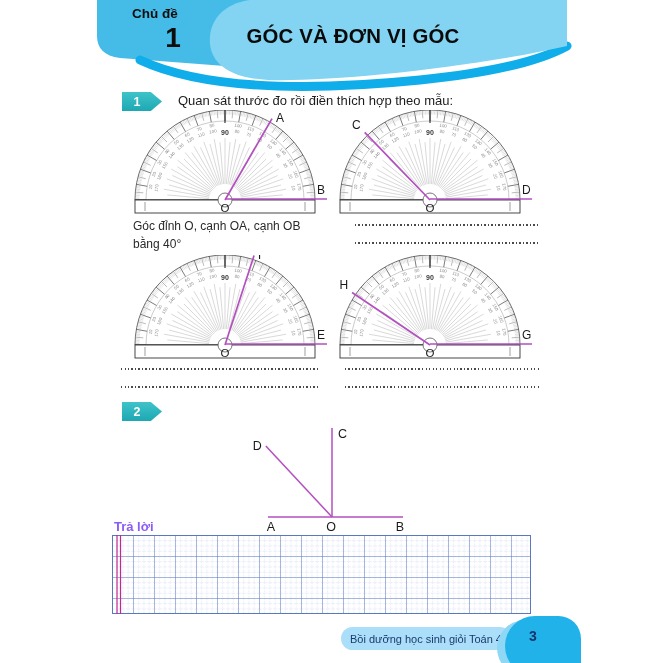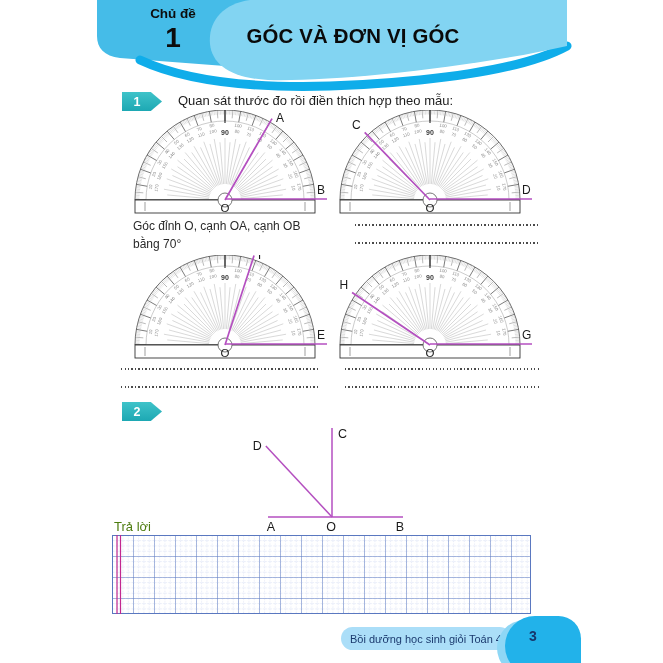--- a/index.html
+++ b/index.html
@@ -1,32 +1,32 @@
 <!DOCTYPE html>
 <html><head>
 <meta charset="utf-8">
 <style>
   html,body{margin:0;padding:0;background:#fff;}
   .page{position:relative;width:663px;height:663px;background:#ffffff;overflow:hidden;
         font-family:"Liberation Sans", sans-serif;}
   .abs{position:absolute;}
-  .hdr-topic{left:132px;top:6px;width:82px;text-align:center;font-weight:bold;
+  .hdr-topic{left:132px;top:6px;width:82px;font-weight:bold;
              font-size:13.5px;color:#0d0d0d;}
   .hdr-num{left:132px;top:22px;width:82px;text-align:center;font-weight:bold;
            font-size:28px;color:#0d0d0d;}
   .hdr-title{left:232px;top:24px;width:242px;text-align:center;font-weight:bold;
              font-size:21px;color:#0a0a0a;letter-spacing:0.2px;transform:scaleX(0.97);}
   .badge{width:40px;height:19px;background:linear-gradient(#3fc3c9,#1da8b3);
          clip-path:polygon(0 0,72% 0,100% 50%,72% 100%,0 100%);
          color:#fff;font-weight:bold;font-size:12.5px;display:flex;align-items:center;
          justify-content:center;padding-right:10px;box-sizing:border-box;}
   .prompt{font-size:13px;color:#1c1c1c;}
   .caption{font-size:12px;color:#2a2a2a;line-height:18px;}
   .dotline{height:2px;background:repeating-linear-gradient(90deg,#4a4a4a 0 1.3px,transparent 1.3px 3.5px);}
-  .answer-label{font-size:13px;font-weight:normal;color:#4d7c0f;text-align:center;}
+  .answer-label{font-size:13px;font-weight:bold;color:#8b5cf6;text-align:center;}
   .footer-bar{left:341px;top:627px;width:170px;height:23px;border-radius:11.5px;
               background:#abdef8;display:flex;align-items:center;justify-content:center;
               font-size:11px;color:#1b3a6e;}
   .page-blob-back{left:497px;top:620px;width:76px;height:56px;background:#8ed7f5;
                   border-radius:32px 24px 0 32px;}
   .page-blob{left:505px;top:616px;width:76px;height:60px;background:#22b2ea;
              border-radius:32px 24px 0 32px;}
   .page-num{left:505px;top:628px;width:56px;text-align:center;font-size:14px;
             font-weight:bold;color:#17356b;}
 </style>
@@ -149,21 +149,21 @@
       <circle cx="99" cy="90" r="7" fill="#fff" stroke="#555" stroke-width="0.8"></circle>
       <text x="99" y="101.5" font-size="11.5" fill="#1a1a1a" text-anchor="middle">O</text>
       <line x1="99" y1="90" x2="33.70211317685428" y2="22.38205876816677" stroke="#b44fc0" stroke-width="1.7"></line>
       <text x="29.702113176854283" y="19.38205876816677" font-size="12" fill="#1a1a1a" text-anchor="end">C</text>
       <line x1="99" y1="89" x2="201" y2="89" stroke="#b44fc0" stroke-width="1.7"></line>
       <text x="191" y="84" font-size="12" fill="#1a1a1a">D</text>
     </svg>
 
   <div class="abs caption" style="left:133px;top:217px;width:210px">
     <div>Góc đỉnh O, cạnh OA, cạnh OB</div>
-    <div>bằng 70°</div>
+    <div>bằng 40°</div>
   </div>
   <div class="abs dotline" style="left:355px;top:224px;width:185px"></div>
   <div class="abs dotline" style="left:355px;top:242px;width:185px"></div>
 
   <svg class="abs" style="left:126px;top:255px" width="232" height="110">
       <path d="M9,90 A90,90 0 0 1 189,90 Z" fill="#ffffff" stroke="#666" stroke-width="1"></path>
       <path d="M20,90 A79,79 0 0 1 178,90" fill="none" stroke="#999" stroke-width="0.5"></path>
       <path d="M188.99,88.43L184.49,88.51M188.95,86.86L184.45,87.02M188.88,85.29L184.38,85.53M188.78,83.72L184.29,84.04M188.51,80.59L184.03,81.06M188.33,79.03L183.86,79.58M188.12,77.47L183.67,78.10M187.89,75.92L183.45,76.62M187.35,72.83L182.93,73.69M187.03,71.29L182.63,72.22M186.69,69.75L182.31,70.77M186.33,68.23L181.96,69.32M185.51,65.19L181.19,66.43M185.07,63.69L180.76,65.00M184.60,62.19L180.32,63.58M184.10,60.70L179.84,62.16M183.02,57.75L178.82,59.36M182.45,56.29L178.27,57.97M181.85,54.83L177.70,56.59M181.22,53.39L177.11,55.22M179.89,50.55L175.85,52.52M179.19,49.14L175.18,51.18M178.47,47.75L174.49,49.86M177.72,46.37L173.78,48.55M176.15,43.65L172.29,45.96M175.32,42.31L171.51,44.69M174.48,40.98L170.71,43.43M173.61,39.67L169.88,42.19M171.81,37.10L168.17,39.74M170.88,35.84L167.28,38.54M169.92,34.59L166.37,37.36M168.94,33.36L165.45,36.19M166.92,30.95L163.53,33.91M165.88,29.78L162.54,32.79M164.82,28.62L161.53,31.69M163.74,27.48L160.50,30.61M161.52,25.26L158.39,28.50M160.38,24.18L157.31,27.47M159.22,23.12L156.21,26.46M158.05,22.08L155.09,25.47M155.64,20.06L152.81,23.55M154.41,19.08L151.64,22.63M153.16,18.12L150.46,21.72M151.90,17.19L149.26,20.83M149.33,15.39L146.81,19.12M148.02,14.52L145.57,18.29M146.69,13.68L144.31,17.49M145.35,12.85L143.04,16.71M142.63,11.28L140.45,15.22M141.25,10.53L139.14,14.51M139.86,9.81L137.82,13.82M138.45,9.11L136.48,13.15M135.61,7.78L133.78,11.89M134.17,7.15L132.41,11.30M132.71,6.55L131.03,10.73M131.25,5.98L129.64,10.18M128.30,4.90L126.84,9.16M126.81,4.40L125.42,8.68M125.31,3.93L124.00,8.24M123.81,3.49L122.57,7.81M120.77,2.67L119.68,7.04M119.25,2.31L118.23,6.69M117.71,1.97L116.78,6.37M116.17,1.65L115.31,6.07M113.08,1.11L112.38,5.55M111.53,0.88L110.90,5.33M109.97,0.67L109.42,5.14M108.41,0.49L107.94,4.97M105.28,0.22L104.96,4.71M103.71,0.12L103.47,4.62M102.14,0.05L101.98,4.55M100.57,0.01L100.49,4.51M97.43,0.01L97.51,4.51M95.86,0.05L96.02,4.55M94.29,0.12L94.53,4.62M92.72,0.22L93.04,4.71M89.59,0.49L90.06,4.97M88.03,0.67L88.58,5.14M86.47,0.88L87.10,5.33M84.92,1.11L85.62,5.55M81.83,1.65L82.69,6.07M80.29,1.97L81.22,6.37M78.75,2.31L79.77,6.69M77.23,2.67L78.32,7.04M74.19,3.49L75.43,7.81M72.69,3.93L74.00,8.24M71.19,4.40L72.58,8.68M69.70,4.90L71.16,9.16M66.75,5.98L68.36,10.18M65.29,6.55L66.97,10.73M63.83,7.15L65.59,11.30M62.39,7.78L64.22,11.89M59.55,9.11L61.52,13.15M58.14,9.81L60.18,13.82M56.75,10.53L58.86,14.51M55.37,11.28L57.55,15.22M52.65,12.85L54.96,16.71M51.31,13.68L53.69,17.49M49.98,14.52L52.43,18.29M48.67,15.39L51.19,19.12M46.10,17.19L48.74,20.83M44.84,18.12L47.54,21.72M43.59,19.08L46.36,22.63M42.36,20.06L45.19,23.55M39.95,22.08L42.91,25.47M38.78,23.12L41.79,26.46M37.62,24.18L40.69,27.47M36.48,25.26L39.61,28.50M34.26,27.48L37.50,30.61M33.18,28.62L36.47,31.69M32.12,29.78L35.46,32.79M31.08,30.95L34.47,33.91M29.06,33.36L32.55,36.19M28.08,34.59L31.63,37.36M27.12,35.84L30.72,38.54M26.19,37.10L29.83,39.74M24.39,39.67L28.12,42.19M23.52,40.98L27.29,43.43M22.68,42.31L26.49,44.69M21.85,43.65L25.71,45.96M20.28,46.37L24.22,48.55M19.53,47.75L23.51,49.86M18.81,49.14L22.82,51.18M18.11,50.55L22.15,52.52M16.78,53.39L20.89,55.22M16.15,54.83L20.30,56.59M15.55,56.29L19.73,57.97M14.98,57.75L19.18,59.36M13.90,60.70L18.16,62.16M13.40,62.19L17.68,63.58M12.93,63.69L17.24,65.00M12.49,65.19L16.81,66.43M11.67,68.23L16.04,69.32M11.31,69.75L15.69,70.77M10.97,71.29L15.37,72.22M10.65,72.83L15.07,73.69M10.11,75.92L14.55,76.62M9.88,77.47L14.33,78.10M9.67,79.03L14.14,79.58M9.49,80.59L13.97,81.06M9.22,83.72L13.71,84.04M9.12,85.29L13.62,85.53M9.05,86.86L13.55,87.02M9.01,88.43L13.51,88.51" stroke="#b3b3b3" stroke-width="0.4" fill="none"></path>
       <path d="M188.66,82.16L180.69,82.85M185.93,66.71L178.21,68.78M180.57,51.96L173.32,55.35M172.72,38.38L166.17,42.97M162.64,26.36L156.98,32.02M150.62,16.28L146.03,22.83M137.04,8.43L133.65,15.68M122.29,3.07L120.22,10.79M106.84,0.34L106.15,8.31M91.16,0.34L91.85,8.31M75.71,3.07L77.78,10.79M60.96,8.43L64.35,15.68M47.38,16.28L51.97,22.83M35.36,26.36L41.02,32.02M25.28,38.38L31.83,42.97M17.43,51.96L24.68,55.35M12.07,66.71L19.79,68.78M9.34,82.16L17.31,82.85" stroke="#8c8c8c" stroke-width="0.6" fill="none"></path>
       <path d="M189.00,90.00L178.00,90.00M187.63,74.37L176.80,76.28M183.57,59.22L173.24,62.98M176.94,45.00L167.42,50.50M167.94,32.15L159.52,39.22M156.85,21.06L149.78,29.48M144.00,12.06L138.50,21.58M129.78,5.43L126.02,15.76M114.63,1.37L112.72,12.20M99.00,0.00L99.00,11.00M83.37,1.37L85.28,12.20M68.22,5.43L71.98,15.76M54.00,12.06L59.50,21.58M41.15,21.06L48.22,29.48M30.06,32.15L38.48,39.22M21.06,45.00L30.58,50.50M14.43,59.22L24.76,62.98M10.37,74.37L21.20,76.28M9.00,90.00L20.00,90.00" stroke="#5a5a5a" stroke-width="0.8" fill="none"></path>

